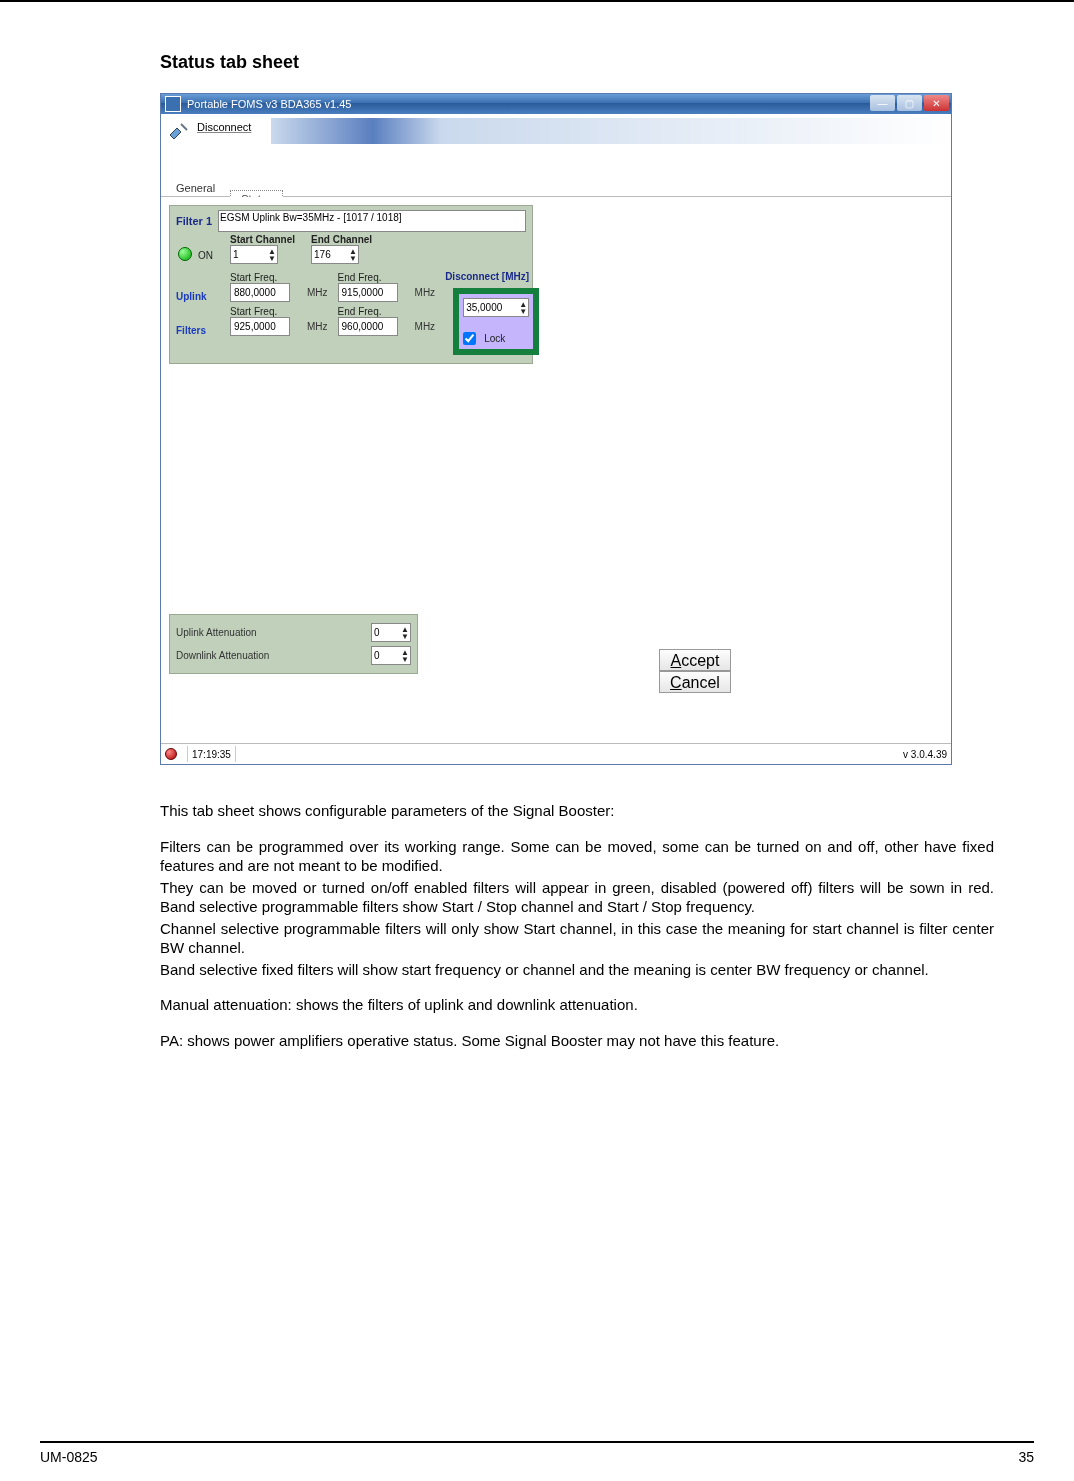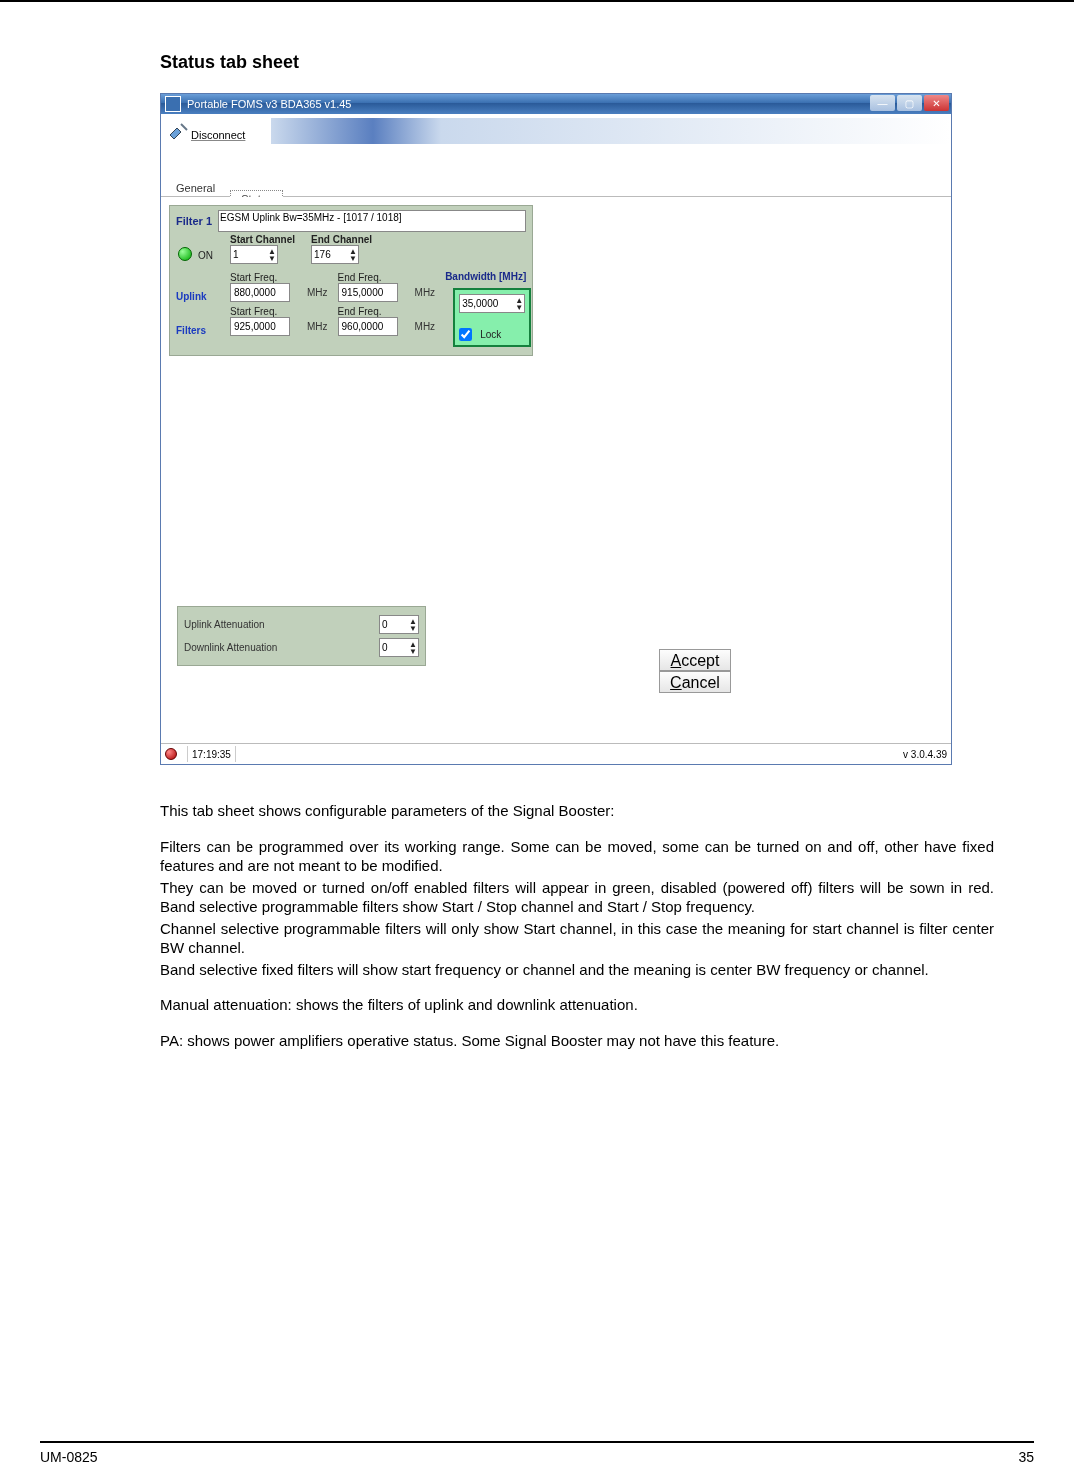--- a/index.html
+++ b/index.html
@@ -59,21 +59,21 @@
   .toolbar {
     height:34px; display:flex; align-items:center; padding:0 6px;
     background:#fff; position:relative; overflow:hidden;
   }
   .toolbar::after{
     content:"";position:absolute;left:110px;right:0;top:4px;height:26px;
     background: linear-gradient(to right,#cad9ed 0%,#5a7fc0 15%,#cad9ed 25%,rgba(255,255,255,0));
     border-radius:0 0 0 0;
   }
   .disconnect-btn {
-    position:relative; z-index:1; display:flex;align-items:flex-end;
+    position:relative; z-index:1; display:flex;align-items:flex-start;gap:6px;
   }
   .disconnect-btn .plug{
     width:24px;height:20px;
   }
   .tabs {
     display:flex;align-items:flex-end;padding:2px 4px 0 4px;border-bottom:1px solid #bbb;
   }
   .tab {
     padding:2px 10px;font-size:11px;color:#333;border:1px solid transparent;border-bottom:none;margin-right:4px;cursor:default;
   }
@@ -102,27 +102,27 @@
     padding:0 2px;font-size:10px;width:42px;justify-content:space-between;
   }
   .freq-input {
     background:#fff;border:1px solid #888;height:17px;padding:0 3px;font-size:10px;width:52px;
     display:flex;align-items:center;
   }
   .mhz {font-size:10px;color:#333;margin:0 8px 1px 17px;}
   .col {display:flex;flex-direction:column;align-items:flex-start;margin-right:16px;}
   .blue-label {font-size:10px;color:#1a3ac0;font-weight:bold;}
   .bw-box{
-    background:#86efac;border:2px solid #15803d;padding:4px;margin-left:8px;margin-top:6px;width:auto;
+    background:#c4b5fd;border:6px solid #15803d;padding:4px;margin-left:8px;margin-top:6px;width:auto;
   }
   .lock-row{display:flex;align-items:center;gap:8px;margin-top:15px;}
   .filter-extra-row{display:flex;align-items:flex-start;}
   .spacer{flex:1;}
   .atten-box{
-    background:#c1d0bb;border:1px solid #9aa894;padding:4px 6px;width:235px;margin-top:250px;margin-left:8px;
+    background:#c1d0bb;border:1px solid #9aa894;padding:4px 6px;width:235px;margin-top:250px;
   }
   .atten-row{display:flex;align-items:center;justify-content:space-between;margin:4px 0;}
   .atten-label{font-size:10px;color:#333;}
   .btn-col{position:absolute;right:220px;bottom:50px;display:flex;flex-direction:column;gap:0;}
   .win-btn{
     width:70px;height:20px;background:linear-gradient(#fdfdfd,#e6e6e6);border:1px solid #999;font-size:16px;
     display:flex;align-items:flex-end;justify-content:center;
   }
   .statusbar{
     height:20px;border-top:1px solid #bbb;display:flex;align-items:center;font-size:10px;padding:0 4px;position:relative;
@@ -235,21 +235,21 @@
                 <div class="col" style="margin-right:2px;">
                   <span class="sublabel">End Freq.</span>
                   <div style="display:flex;align-items:center;">
                     <div class="freq-input">960,0000</div>
                     <span class="mhz">MHz</span>
                   </div>
                 </div>
               </div>
             </div>
             <div>
-              <span class="small-label" style="color:#1a2a8a;">Bandwidth [MHz]</span>
+              <span class="small-label" style="color:#1a2a8a;">Disconnect [MHz]</span>
               <div class="bw-box">
                 <div class="spin-input" style="width:60px;">
                   <span>35,0000</span>
                     <span class="spin-arrows">▲<br>▼</span>
                 </div>
                 <div class="lock-row">
                   <input type="checkbox" checked="" style="margin: 0px;">
                   <span class="sublabel">Lock</span>
                 </div>
               </div>

